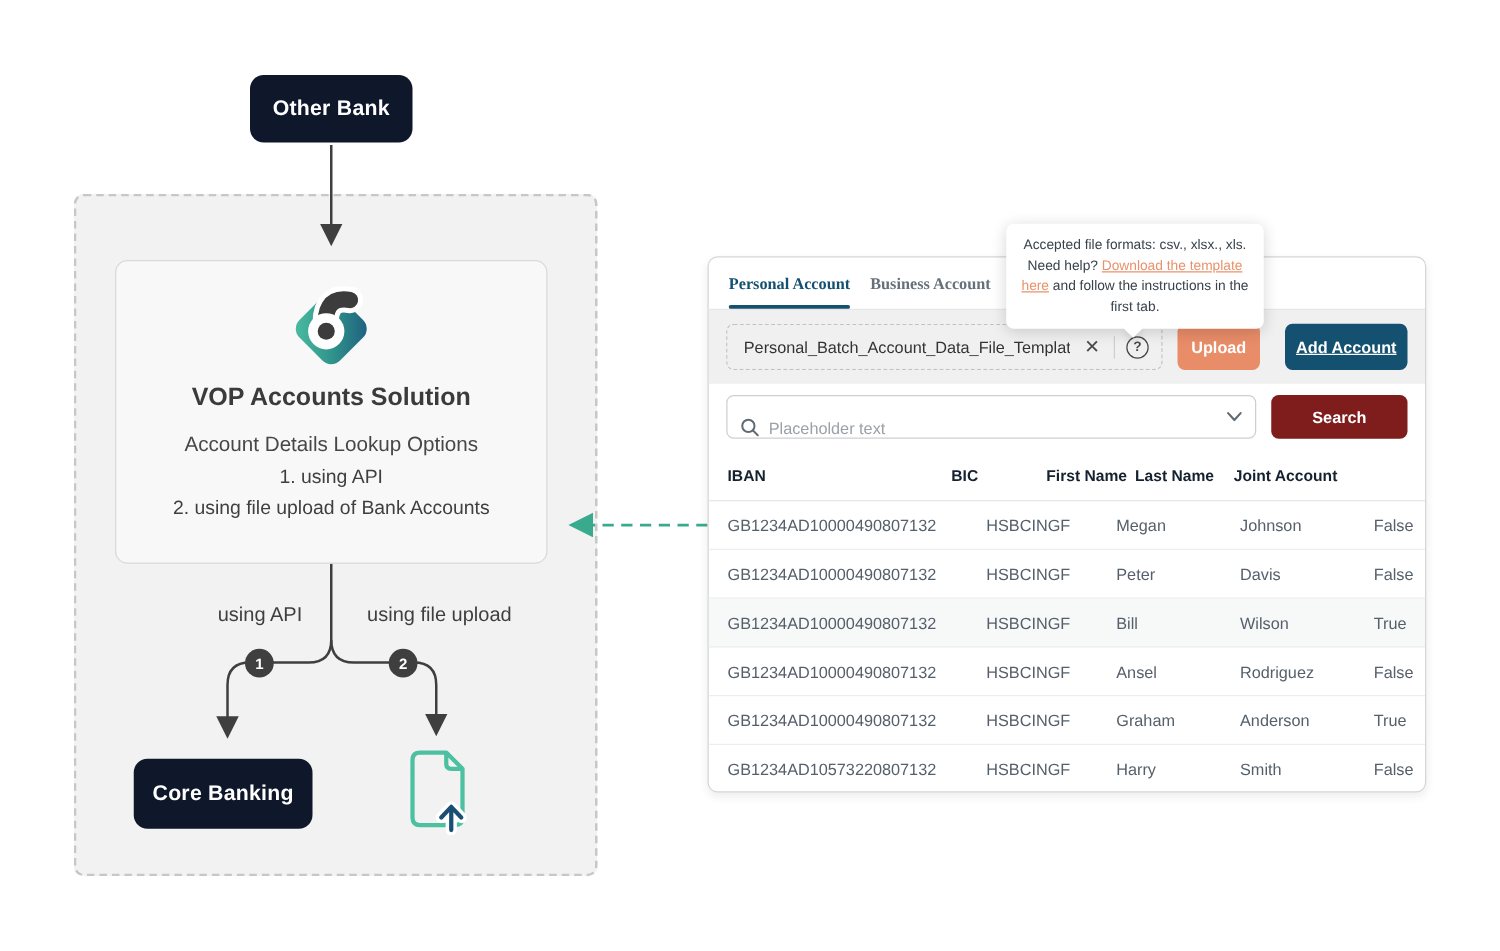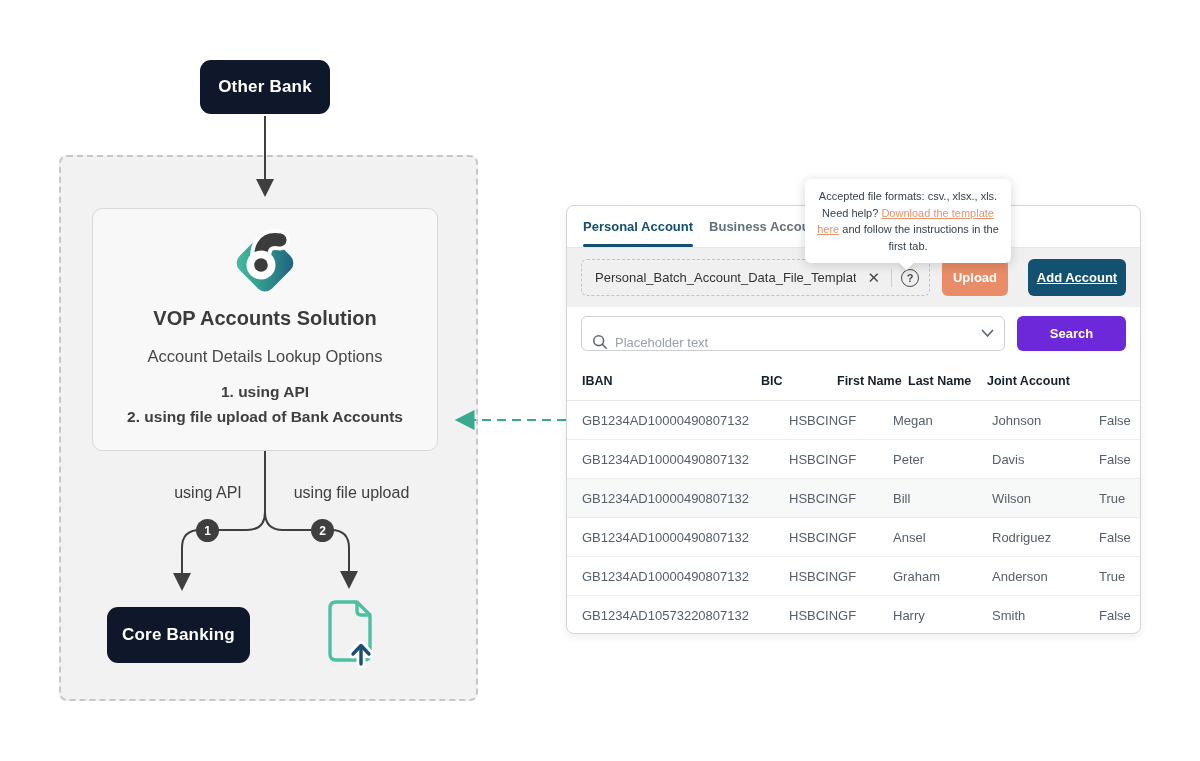--- a/index.html
+++ b/index.html
@@ -21,42 +21,42 @@
   .other-bank { left:200px; top:60px; width:130px; height:54px; }
   .core-banking { left:107px; top:607px; width:143px; height:56px;text-align:center; }
   .vop-box {
     position:absolute; left:92px; top:208px; width:346px; height:243px;
     background:#f8f8f8; border:1.5px solid #d9d9d9; border-radius:10px; z-index:3;
     text-align:center;
   }
   .vop-logo { display:block; margin:16px auto 0; }
   .vop-title { margin-top:10px; font-size:20px; font-weight:700; color:#3b3b3b; }
   .vop-subtitle { margin-top:17px; font-size:16.5px; font-weight:400; color:#474747; }
-  .vop-options { margin-top:13px; font-size:15.5px; font-weight:700; color:#3f3f3f; line-height:25px; }
+  .vop-options { margin-top:3px; font-size:15.5px; font-weight:400; color:#3f3f3f; line-height:25px; }
   .branch-label {
     position:absolute; z-index:3; font-size:16px; font-weight:500; color:#3f3f3f; text-align:center;
   }
   .branch-label.api { left:160px; top:484px; width:96px; }
   .branch-label.file { left:280px; top:484px; width:143px; }
   .num-circle {
     position:absolute; z-index:4; width:23px; height:23px; border-radius:50%;
     background:#3f3f3f; color:#fff; font-size:12px; font-weight:700;
     display:flex; align-items:center; justify-content:center;
   }
   .num-circle.n1 { left:196px; top:519px; }
   .num-circle.n2 { left:311px; top:519px; }
   .connectors { position:absolute; left:0; top:0; z-index:2; pointer-events:none; }
   .file-icon-wrap { position:absolute; left:324px; top:598px; z-index:3; }
   
   .panel {
     position:absolute; left:566px; top:205px; width:575px; height:429px;
     background:#fff; border:1px solid #d6d6d6; border-radius:8px;
     box-shadow:0 3px 8px rgba(0,0,0,.07); z-index:4; overflow:hidden;
   }
-  .tabs { display:flex; align-items:stretch; height:42px; border-bottom:1px solid #e7e7e7; padding-left:16px; }
+  .tabs { display:flex; align-items:stretch; height:42px; border-bottom:1px solid #e7e7e7; padding-left:16px;font-family:Liberation Serif, serif; }
   .tab { display:flex; align-items:center; font-size:13px; cursor:pointer; position:relative; margin-right:16px; }
   .tab.active { color:#14506f; font-weight:700; }
   .tab.active::after { content:""; position:absolute; left:0; right:0; bottom:0; height:3px; background:#14506f; border-radius:2px; }
   .tab.inactive { color:#64707a; font-weight:600; }
   .upload-band { display:flex; align-items:center; height:59px; background:#f0f0f1; padding:0 14px; }
   .file-box {
     display:flex; align-items:center; height:37px; width:349px;
     border:1.5px dashed #c2c2c2; border-radius:6px; padding:0 10px 0 13px; gap:9px;
   }
   .file-name { font-size:13px; color:#333; flex:1; white-space:nowrap; overflow:hidden; }
@@ -74,21 +74,21 @@
   .search-input-wrap {
     position:relative; flex:1; height:35px; border:1px solid #cfcfcf; border-radius:6px;
     display:flex; align-items:flex-end; padding:0 35px 0 10px; background:#fff;
   }
   .search-input-wrap input {
     border:none; outline:none; flex:1; font-size:13px; color:#333;
     font-family:"Liberation Sans", sans-serif; background:transparent;
   }
   .search-input-wrap input::placeholder { color:#9aa1a8; }
   .chevron { position:absolute; right:10px; top:12px; }
-  .search-btn { width:109px; height:35px; background:#6d28d9; }
+  .search-btn { width:109px; height:35px; background:#7f1d1d; }
   .trow, .thead {
     display:grid; grid-template-columns:179px 76px 71px 79px 110px 1fr;
     align-items:center; padding:0 16px 0 15px;
   }
   .thead { height:40px; border-bottom:1px solid #e6e6e6; font-size:12.5px; font-weight:700; color:#15212e; }
   .trow { height:39px; font-size:13px; color:#55606b; border-bottom:1px solid #ededed;gap:28px; }
   .trow:last-child { border-bottom:none; }
   .trow.alt { background:#f7f8f8; }
   .view-btn {
     justify-self:end; background:#c4b5fd; border:1px solid #d946ef; border-radius:6px;

